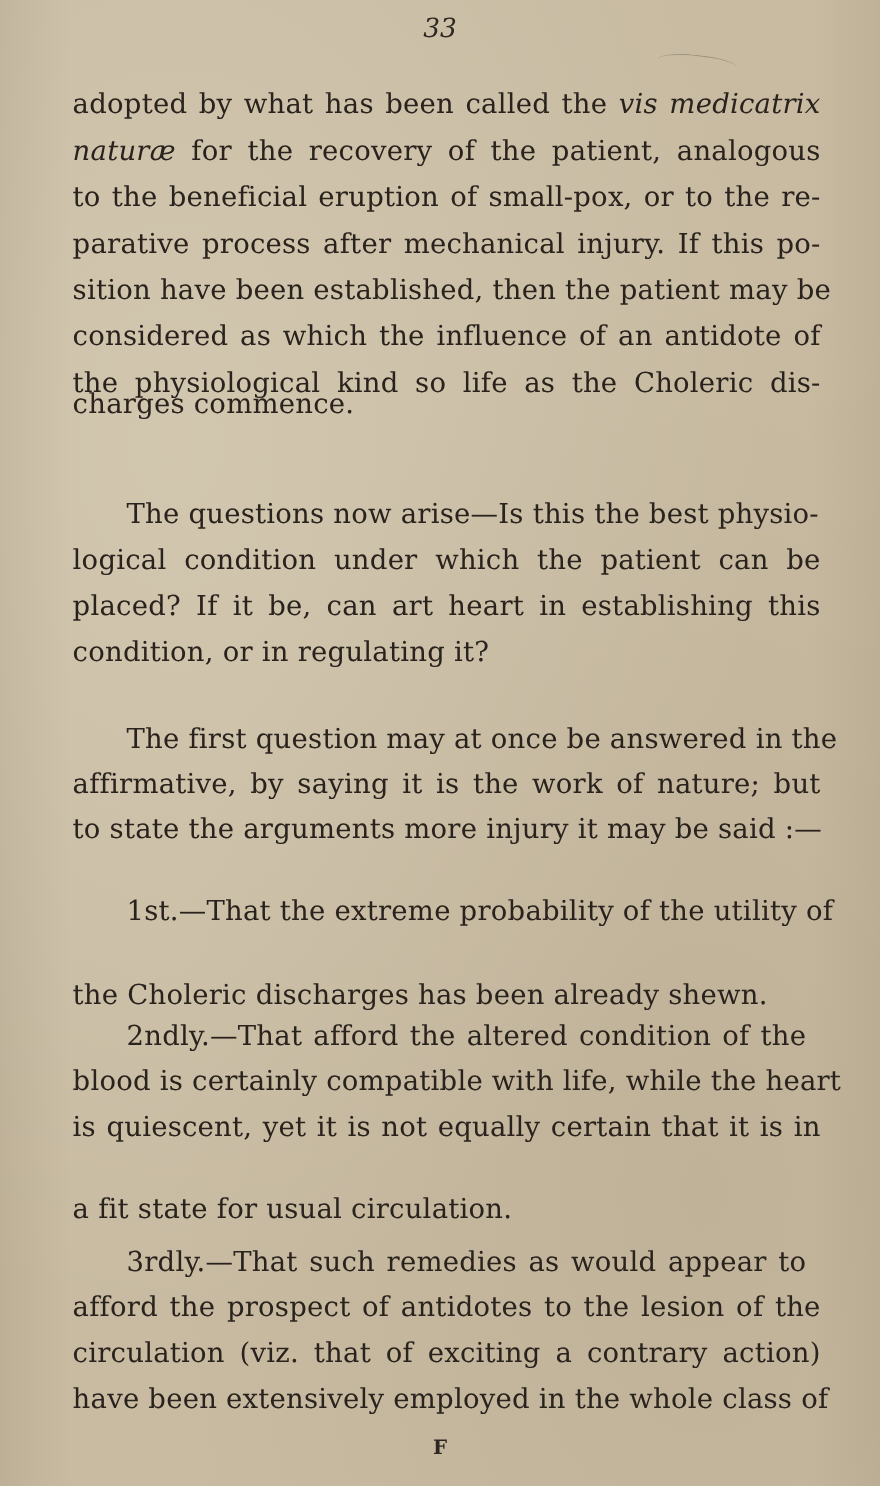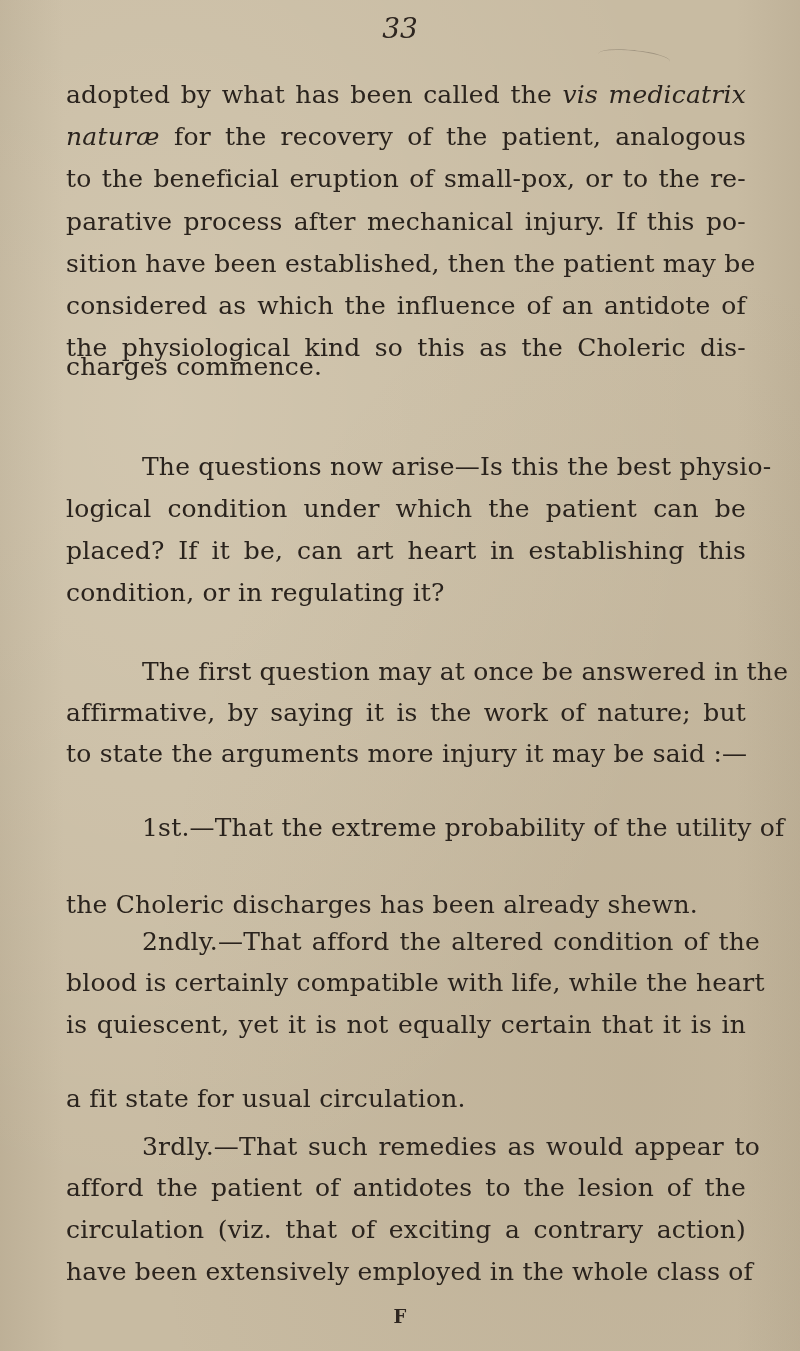--- a/index.html
+++ b/index.html
@@ -9,40 +9,40 @@
       background-image:
         radial-gradient(ellipse at 20% 30%, rgba(255,250,235,0.18), transparent 60%),
         radial-gradient(ellipse at 80% 80%, rgba(120,100,70,0.10), transparent 55%),
         linear-gradient(90deg, rgba(110,95,70,0.12), transparent 8%, transparent 92%, rgba(110,95,70,0.10));
       font-family: "DejaVu Serif", "Liberation Serif", serif;
       color: #2a231d;
       position: relative;
     }
     .page-number {
       position: absolute; left: 0; width: 800px; top: 12px;
-      text-align: center; font-size: 28px; font-style: italic;
+      text-align: center; font-size: 24px; font-style: italic;
       color: #2e2620;
     }
     .stain {
       position: absolute; left: 598px; top: 50px; width: 72px; height: 14px;
       border-top: 1px solid rgba(90,80,70,0.35); border-radius: 50%;
       transform: rotate(6deg);
     }
     .text-block {
       position: absolute; left: 66px; width: 680px; top: 0;
     }
     .line {
       position: absolute; left: 0; width: 680px;
       font-size: 25px; line-height: 30px; height: 30px;
       white-space: nowrap;
       text-align: justify; text-align-last: justify;
       letter-spacing: 0.2px;
     }
     .line.last { text-align-last: left; }
-    .line.indent { left: 76px; width: 618px; }
+    .line.indent { left: 49px; width: 618px; }
     .line i { font-style: italic; }
     .signature {
       position: absolute; left: 0; width: 800px; top: 1306px;
       text-align: center; font-size: 18px; font-weight: bold;
       color: #2e2620;
     }
   </style>
 </head>
 <body>
 
@@ -50,39 +50,39 @@
 <div class="stain"></div>
 
 <div class="text-block">
 
   <div class="line" style="top:80px"><span>adopted by what has been called the </span><i>vis medicatrix</i></div>
   <div class="line" style="top:122px"><i>naturæ</i><span> for the recovery of the patient, analogous</span></div>
   <div class="line" style="top:164px">to the beneficial eruption of small-pox, or to the re-</div>
   <div class="line" style="top:207px">parative process after mechanical injury.  If this po-</div>
   <div class="line" style="top:249px">sition have been established, then the patient may be</div>
   <div class="line" style="top:291px">considered as which the influence of an antidote of</div>
-  <div class="line" style="top:333px">the physiological kind so this as the Choleric dis-</div>
+  <div class="line" style="top:333px">the physiological kind so life as the Choleric dis-</div>
   <div class="line last" style="top:352px">charges commence.</div>
 
   <div class="line indent" style="top:452px">The questions now arise—Is this the best physio-</div>
   <div class="line" style="top:494px">logical condition under which the patient can be</div>
   <div class="line" style="top:536px">placed?  If it be, can art heart in establishing this</div>
   <div class="line last" style="top:578px">condition, or in regulating it?</div>
 
   <div class="line indent" style="top:657px">The first question may at once be answered in the</div>
   <div class="line" style="top:698px">affirmative, by saying it is the work of nature; but</div>
   <div class="line last" style="top:739px">to state the arguments more injury it may be said :—</div>
 
   <div class="line indent" style="top:813px">1st.—That the extreme probability of the utility of</div>
   <div class="line last" style="top:890px">the Choleric discharges has been already shewn.</div>
 
   <div class="line indent" style="top:927px">2ndly.—That afford the altered condition of the</div>
   <div class="line" style="top:968px">blood is certainly compatible with life, while the heart</div>
   <div class="line" style="top:1010px">is quiescent, yet it is not equally certain that it is in</div>
   <div class="line last" style="top:1084px">a fit state for usual circulation.</div>
 
   <div class="line indent" style="top:1132px">3rdly.—That such remedies as would appear to</div>
-  <div class="line" style="top:1173px">afford the patient of antidotes to the lesion of the</div>
+  <div class="line" style="top:1173px">afford the prospect of antidotes to the lesion of the</div>
   <div class="line" style="top:1215px">circulation (viz. that of exciting a contrary action)</div>
   <div class="line" style="top:1257px">have been extensively employed in the whole class of</div>
 </div>
 
 <div class="signature">F</div>
 
 </body></html>

